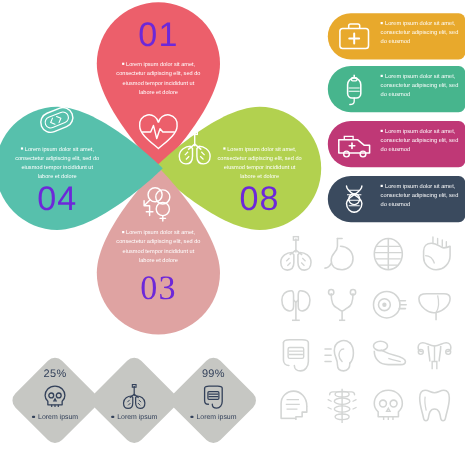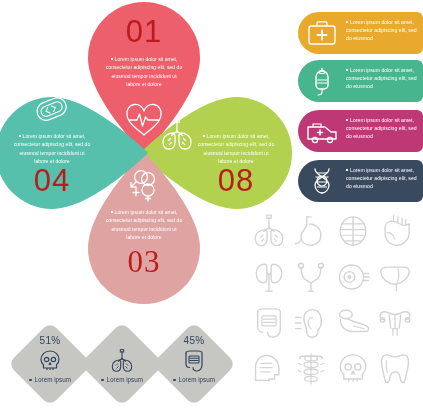--- a/index.html
+++ b/index.html
@@ -7,21 +7,21 @@
     width:423px;height:409px;position:relative;overflow:hidden;
     font-family:"Liberation Sans","DejaVu Sans",sans-serif;
     -webkit-font-smoothing:antialiased;
   }
   .stage{position:absolute;inset:0;}
 
   
   #flower{position:absolute;left:0;top:0;width:290px;height:290px;}
   .petal{position:absolute;}
   .petal .num{
-    position:absolute;color:#b91c1c;font-weight:400;letter-spacing:1px;
+    position:absolute;color:#6d28d9;font-weight:400;letter-spacing:1px;
     line-height:1;font-size:31px;text-align:center;white-space:nowrap;
   }
   .petal .body{
     position:absolute;color:#ffffff;font-size:5.1px;line-height:1.62;
     text-align:center;width:80px;
   }
   .petal .body .dot{
     display:inline-block;width:2px;height:2px;background:#fff;
     vertical-align:middle;margin-right:2px;margin-bottom:1px;
   }
@@ -202,21 +202,21 @@
         <circle cx="16" cy="16" r="5" fill="none" stroke="#fff" stroke-width="1.2"></circle>
       </svg>
     </div>
     <div class="txt">
       <span class="dot"></span><span>Lorem ipsum dolor sit amet, consectetur adipiscing elit, sed do eiusmod</span>
     </div>
   </div>
 
   <div class="diamond" style="left:8px;top:322px;">
     <div class="shape"></div>
-    <div class="pct">51%</div>
+    <div class="pct">25%</div>
     <div class="ico">
       <svg width="24" height="24" viewBox="0 0 24 24">
         <path d="M12 2 C6.5 2 3 6 3 10.5 C3 13.5 4.6 15 5.5 15.8 V19 h13 v-3.2 C19.4 15 21 13.5 21 10.5 C21 6 17.5 2 12 2 Z" fill="none" stroke="#33415a" stroke-width="1.2" stroke-linejoin="round"></path>
         <circle cx="8.6" cy="10.5" r="2.2" fill="none" stroke="#33415a" stroke-width="1.2"></circle>
         <circle cx="15.4" cy="10.5" r="2.2" fill="none" stroke="#33415a" stroke-width="1.2"></circle>
         <path d="M12 13.5 l-1.1 2 h2.2 Z" fill="none" stroke="#33415a" stroke-width="1"></path>
         <path d="M9 19 v2 M12 19 v2 M15 19 v2" fill="none" stroke="#33415a" stroke-width="1.1"></path>
       </svg>
     </div>
     <div class="cap">
@@ -236,21 +236,21 @@
         <path d="M7.9 14.5 L5.8 16.6 M8.6 17.4 L6.5 19.5 M16.1 14.5 L18.2 16.6 M15.4 17.4 L17.5 19.5" fill="none" stroke="#33415a" stroke-width=".9"></path>
       </svg>
     </div>
     <div class="cap">
       <span class="dot"></span><span>Lorem ipsum</span>
     </div>
   </div>
 
   <div class="diamond" style="left:152px;top:322px;">
     <div class="shape"></div>
-    <div class="pct">45%</div>
+    <div class="pct">99%</div>
     <div class="ico">
       <svg width="24" height="24" viewBox="0 0 24 24">
         <path d="M4 4 C4 2.5 6 2 8 2 h8 c2 0 4 .5 4 2 v12 c0 3 -2 6 -5 6 -2.5 0 -4 -1.5 -4 -3.5" fill="none" stroke="#33415a" stroke-width="1.2" stroke-linecap="round"></path>
         <path d="M4 4 v11 c0 2 1.5 3.5 3.5 3.5" fill="none" stroke="#33415a" stroke-width="1.2" stroke-linecap="round"></path>
         <rect x="7" y="7" width="10" height="7" rx="1" fill="none" stroke="#33415a" stroke-width="1.1"></rect>
         <path d="M7.5 9.3 h9 M7.5 11.5 h9" fill="none" stroke="#33415a" stroke-width="1.1"></path>
       </svg>
     </div>
     <div class="cap">
       <span class="dot"></span><span>Lorem ipsum</span>

